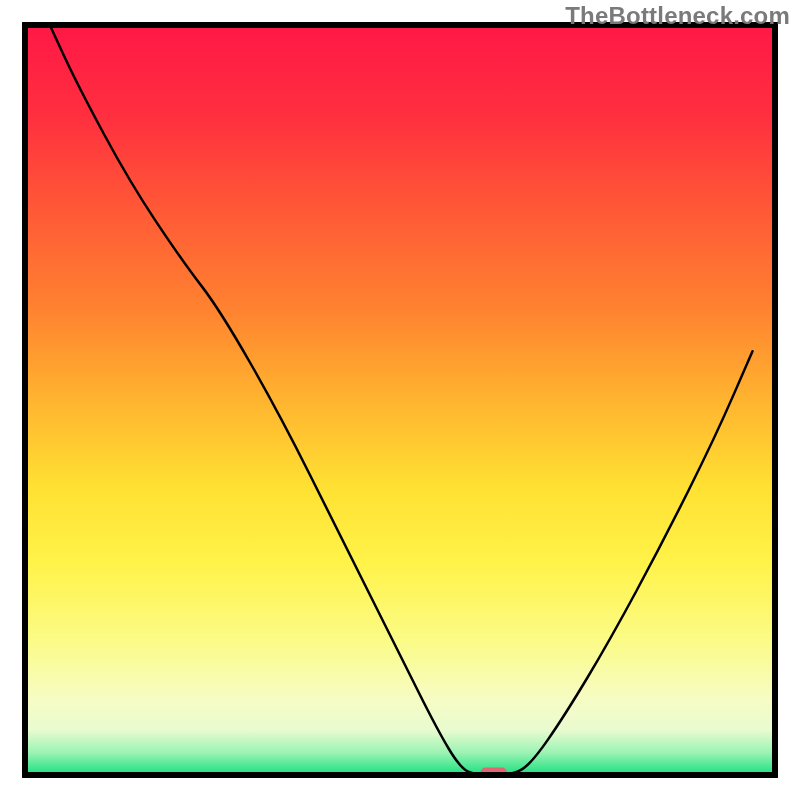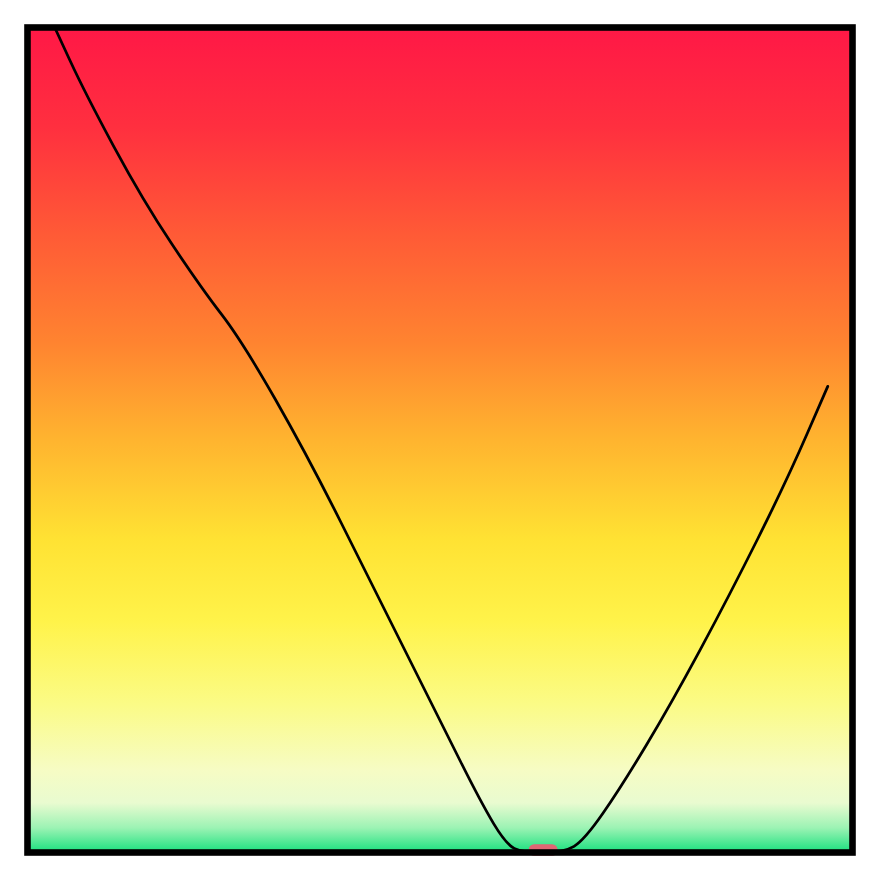--- a/index.html
+++ b/index.html
@@ -28,20 +28,21 @@
   svg {
     position: absolute;
     top: 0;
     left: 0;
   }
 </style>
 </head>
 <body>
 <div class="container">
 
+<div class="watermark">TheBottleneck.com</div>
 
 <svg id="chart-svg" width="800" height="800">
   <defs>
     <linearGradient id="bg-grad" x1="0" y1="0" x2="0" y2="1">
           <stop offset="0%" stop-color="#ff1846"></stop>
           <stop offset="12%" stop-color="#ff2f3f"></stop>
           <stop offset="25%" stop-color="#ff5a36"></stop>
           <stop offset="38%" stop-color="#ff8330"></stop>
           <stop offset="50%" stop-color="#ffb42f"></stop>
           <stop offset="62%" stop-color="#ffe233"></stop>

